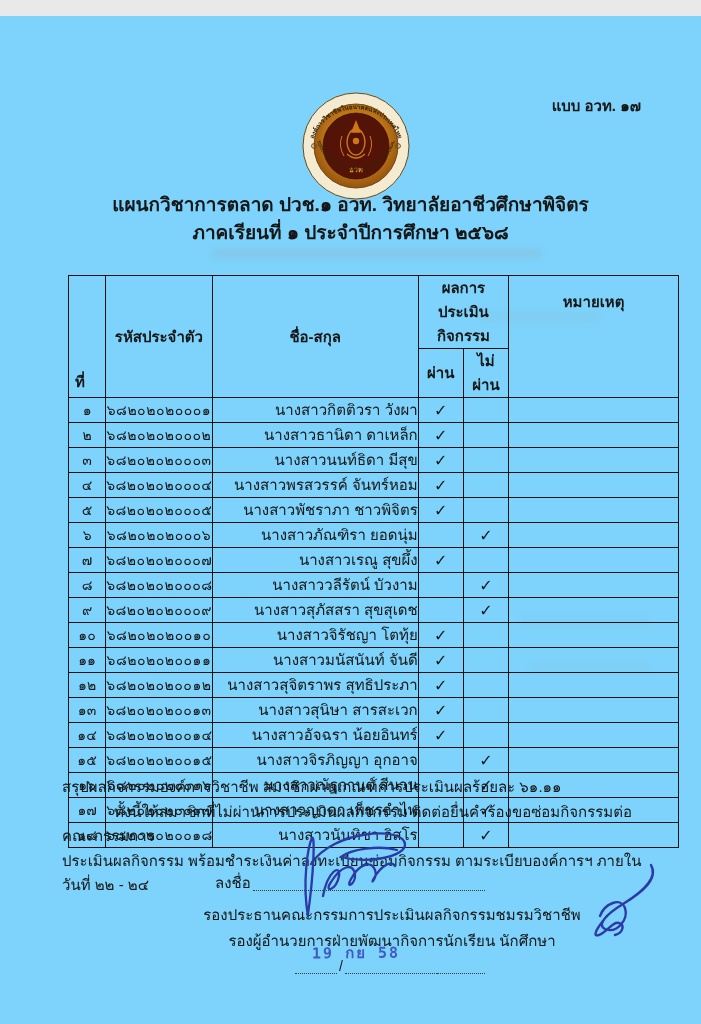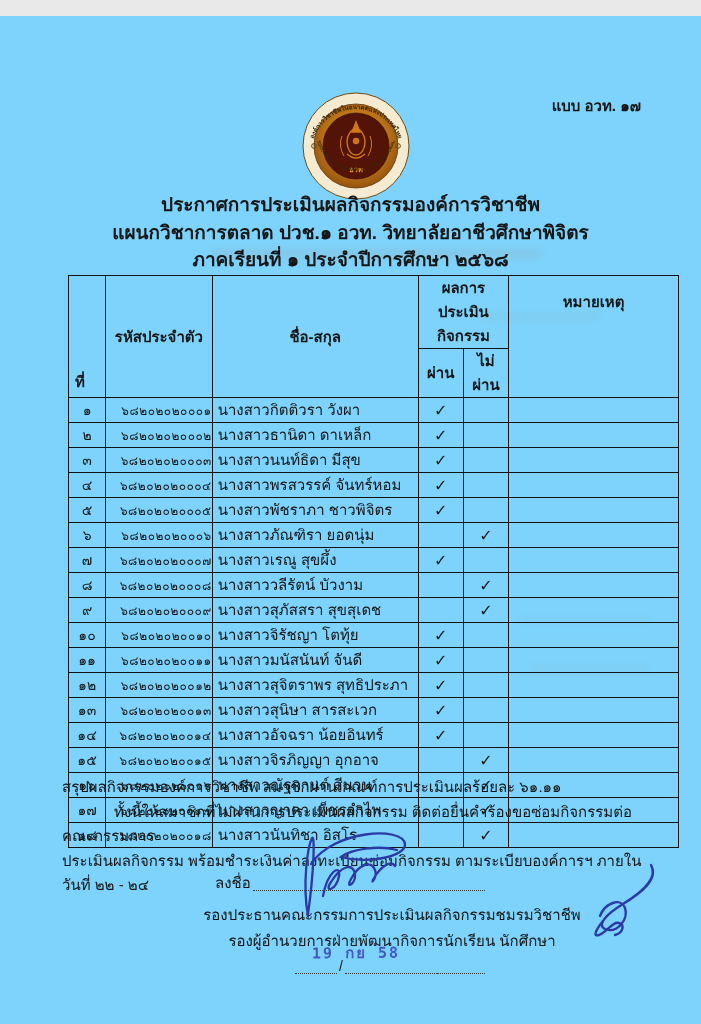--- a/index.html
+++ b/index.html
@@ -20,22 +20,22 @@
   .table-wrap{position:absolute;left:68px;top:259px;width:611px;}
   table{border-collapse:collapse;width:100%;table-layout:fixed;}
   th,td{border:1.6px solid #131313;padding:0;}
   thead th{font-size:15px;font-weight:bold;vertical-align:middle;text-align:center;}
   .h-no{vertical-align:bottom;padding-bottom:3px;padding-left:6px;text-align:left;}
   .h-remark{vertical-align:top;padding-top:14px;}
   .h-main{height:45px;}
   .h-sub th{height:24px;}
   tbody td{height:22.1px;font-size:15px;vertical-align:middle;}
   .c-no{text-align:center;font-size:14px;}
-  .c-id{text-align:right;font-size:12px;letter-spacing:0.5px;}
-  .c-name{text-align:left;padding-left:5px;white-space:nowrap;overflow:hidden;}
+  .c-id{text-align:center;font-size:14px;letter-spacing:0.5px;}
+  .c-name{text-align:right;padding-left:5px;white-space:nowrap;overflow:hidden;}
   .c-chk{text-align:center;font-size:16px;font-weight:600;}
   .summary{position:absolute;left:62px;top:759px;width:586px;font-size:15px;line-height:24.6px;}
   .summary .indent{text-indent:52px;}
   .sig-area{position:absolute;left:0;top:855px;width:701px;}
   .sign-line{margin-left:215px;font-size:15px;display:flex;align-items:center;}
   .dots{display:inline-block;border-bottom:1.8px dotted #3a3a3a;height:15px;}
   .sign-dots{width:232px;margin-left:2px;}
   .roles{width:460px;margin:7px 0 0 162px;text-align:center;font-size:15px;line-height:26px;}
   .date-line{margin:4px 0 0 295px;font-size:14px;display:flex;align-items:flex-end;}
   .date-line .slash{margin:0 2px;font-size:14px;}
@@ -96,21 +96,20 @@
       <text font-size="6.2" fill="#3a2506" font-weight="bold" font-family="Liberation Sans, sans-serif">
         <textPath href="#arcTop" startOffset="50%" text-anchor="middle">องค์การวิชาชีพในอนาคตแห่งประเทศไทย</textPath>
       </text>
       <text font-size="4.6" fill="#3a2506" font-weight="bold" font-family="Liberation Sans, sans-serif">
         <textPath href="#arcBot" startOffset="50%" text-anchor="middle">ASSOCIATION OF FUTURE THAI PROFESSIONALS</textPath>
       </text>
     </svg>
   </div>
 
   <div class="titles">
-    <div>ประกาศการประเมินผลกิจกรรมองค์การวิชาชีพ</div>
     <div>แผนกวิชาการตลาด ปวช.๑ อวท. วิทยาลัยอาชีวศึกษาพิจิตร</div>
     <div>ภาคเรียนที่ ๑ ประจำปีการศึกษา ๒๕๖๘</div>
   </div>
 
   <div class="table-wrap">
     <table>
       <colgroup>
         <col style="width:37px">
           <col style="width:106px">
           <col style="width:205px">

